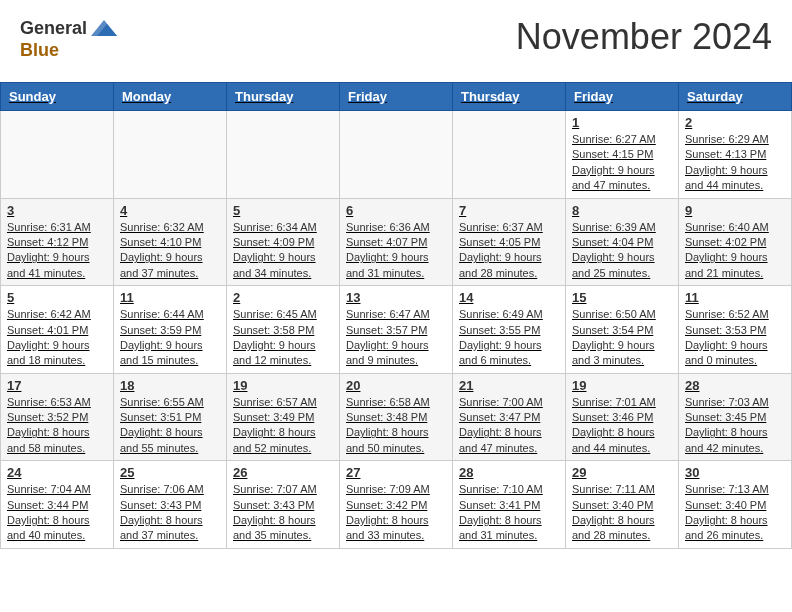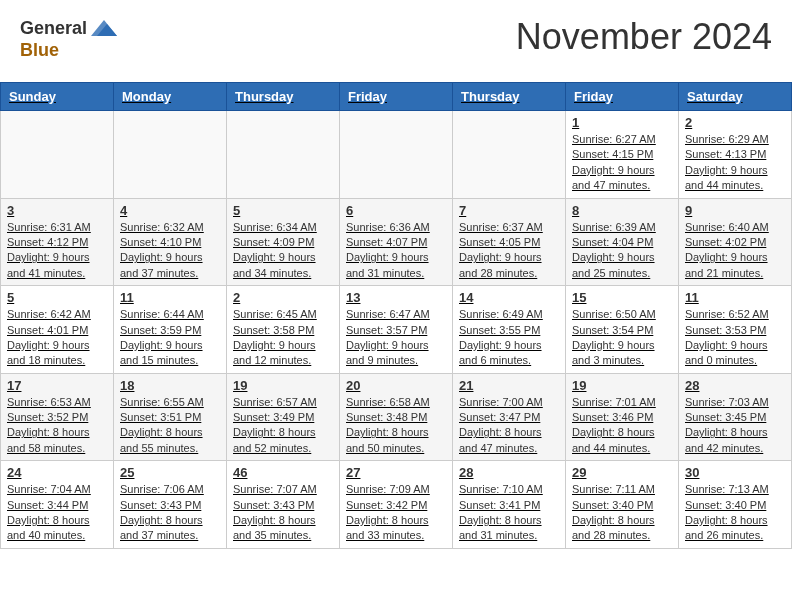--- a/index.html
+++ b/index.html
@@ -191,21 +191,21 @@
           <tr>
             <td>
               <div class="day-num">24</div>
               <div class="day-info">Sunrise: 7:04 AM<br>Sunset: 3:44 PM<br>Daylight: 8 hours and 40 minutes.</div>
             </td>
             <td>
               <div class="day-num">25</div>
               <div class="day-info">Sunrise: 7:06 AM<br>Sunset: 3:43 PM<br>Daylight: 8 hours and 37 minutes.</div>
             </td>
             <td>
-              <div class="day-num">46</div>
+              <div class="day-num">26</div>
               <div class="day-info">Sunrise: 7:07 AM<br>Sunset: 3:43 PM<br>Daylight: 8 hours and 35 minutes.</div>
             </td>
             <td>
               <div class="day-num">27</div>
               <div class="day-info">Sunrise: 7:09 AM<br>Sunset: 3:42 PM<br>Daylight: 8 hours and 33 minutes.</div>
             </td>
             <td>
               <div class="day-num">28</div>
               <div class="day-info">Sunrise: 7:10 AM<br>Sunset: 3:41 PM<br>Daylight: 8 hours and 31 minutes.</div>
             </td>

